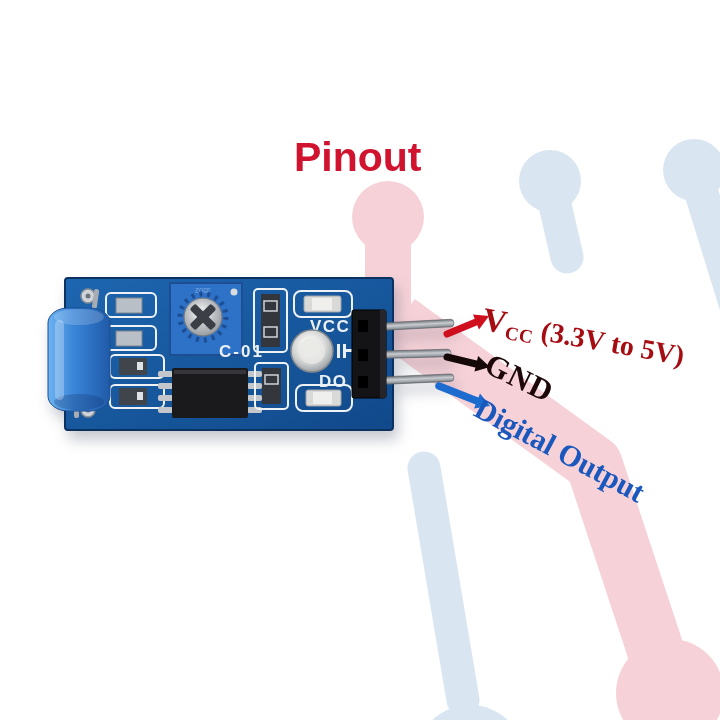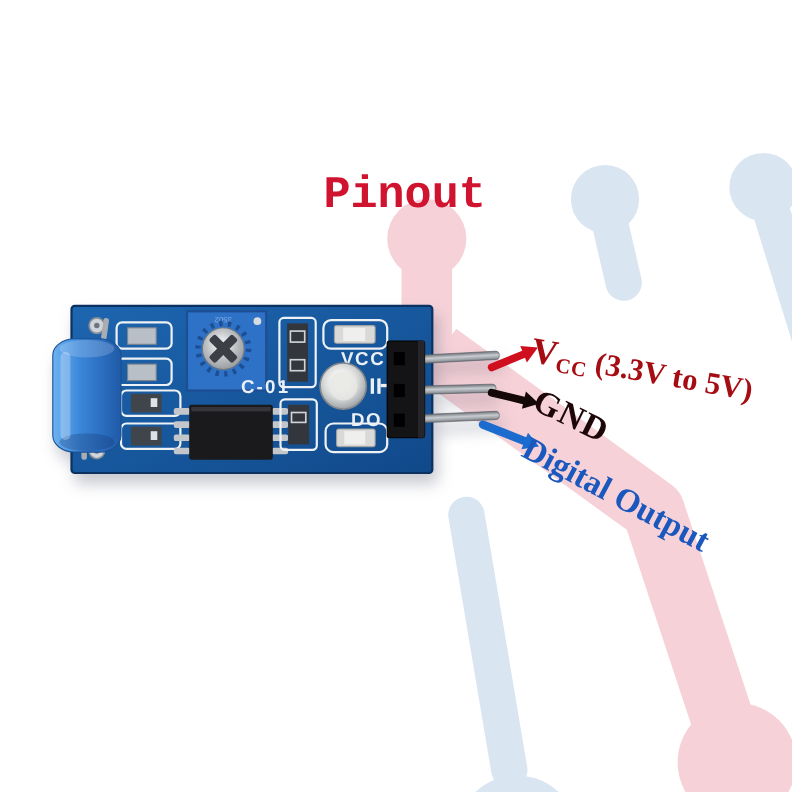--- a/index.html
+++ b/index.html
@@ -4,24 +4,24 @@
 <style>
   html,body{margin:0;padding:0;background:#ffffff;}
   .canvas{
     position:relative;width:720px;height:720px;overflow:hidden;background:#ffffff;
     font-family:"Liberation Sans",sans-serif;
   }
   .abs{position:absolute;}
   svg{display:block;}
   .bg-shapes{left:0;top:0;pointer-events:none;}
   .page-title{
-    left:294px;top:155px;
+    left:294px;top:134px;
     font-size:41px;font-weight:700;letter-spacing:0px;
     color:#d0132e;
-    font-family:Liberation Mono, monospace;
+    font-family:Liberation Sans, sans-serif;
     text-align:center;
   }
   .module{left:40px;top:265px;filter:drop-shadow(4px 9px 7px rgba(55,60,85,0.28));}
   .arrows{left:0;top:0;pointer-events:none;}
   .lbl{
     position:absolute;font-family:"Liberation Serif",serif;font-weight:bold;
     white-space:nowrap;transform-origin:0 0;line-height:1;
   }
   .lbl-vcc{left:486px;top:303px;transform:rotate(10deg);color:#a60d13;font-size:28px;}
   .lbl-vcc .v{font-size:33px;}

